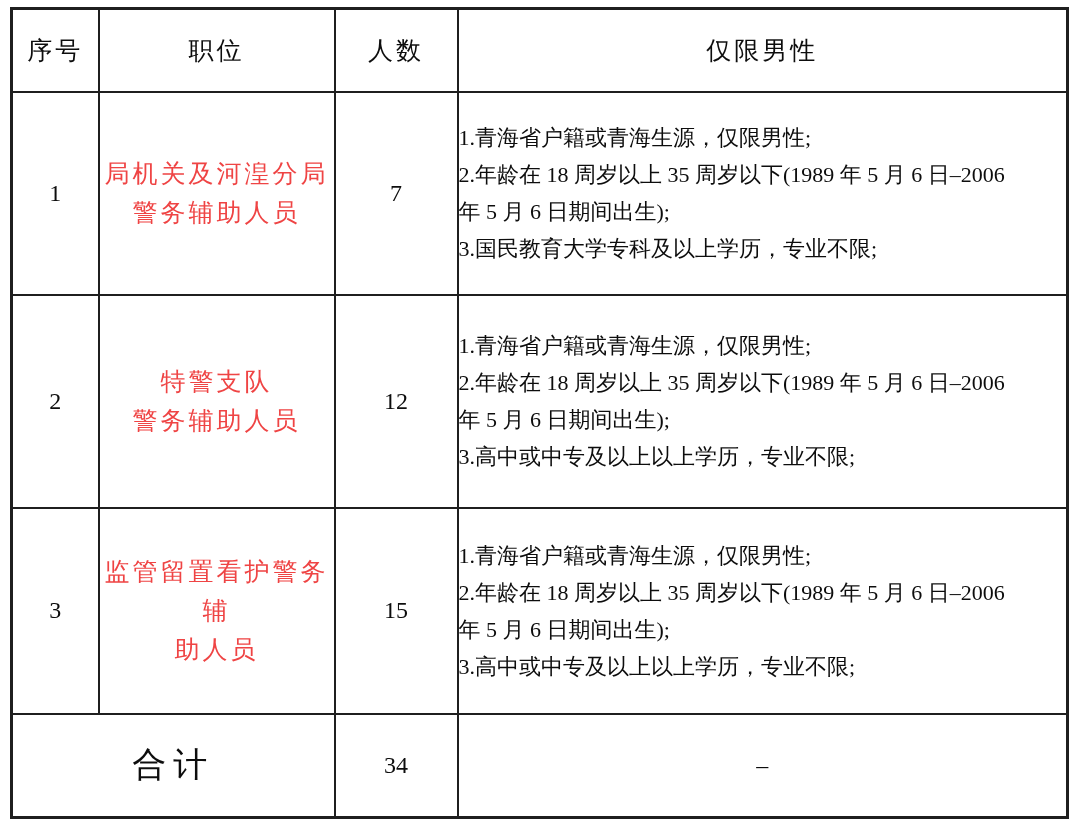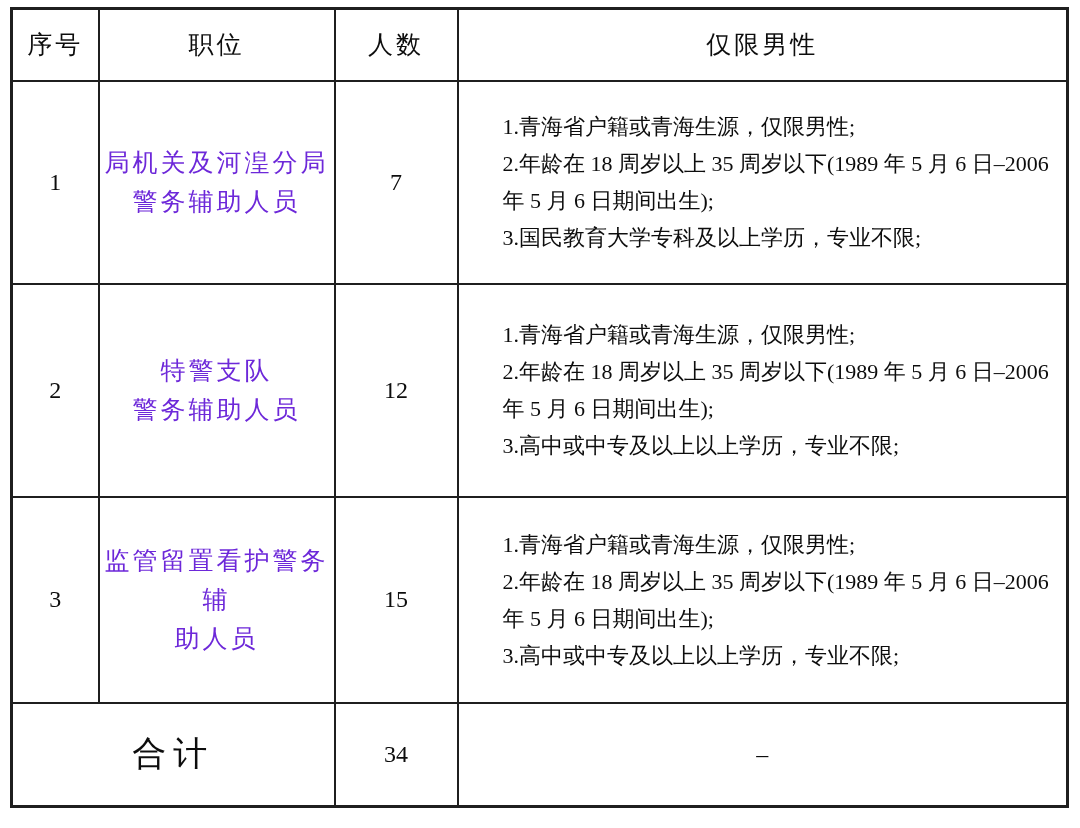--- a/index.html
+++ b/index.html
@@ -33,21 +33,21 @@
     font-weight: normal;
     padding: 0;
   }
   table.recruit { border: 3px solid #1f1f1f; }
 
   col.c-no   { width: 87px; }
   col.c-pos  { width: 236px; }
   col.c-cnt  { width: 123px; }
   col.c-qual { width: 610px; }
 
-  tr.r-head  { height: 72px; }
+  tr.r-head  { height: 83px; }
   tr.r-1     { height: 203px; }
   tr.r-2     { height: 213px; }
   tr.r-3     { height: 206px; }
   tr.r-total { height: 104px; }
 
   .th-cell {
     text-align: center;
     font-size: 25px;
     letter-spacing: 3px;
     color: #0d0d0d;
@@ -55,33 +55,32 @@
   .num-cell {
     text-align: center;
     font-size: 24px;
     color: #0d0d0d;
   }
   .pos-cell {
     text-align: center;
     font-size: 25px;
     letter-spacing: 3px;
     line-height: 39px;
-    color: #6d28d9;
+    color: #ef4444;
   }
   .cond-cell {
     text-align: left;
     padding-left: 4px;
     padding-right: 2px;
   }
   .cond-line {
     font-size: 22px;
     line-height: 37px;
     white-space: nowrap;
     color: #0d0d0d;
-    padding-left: 44px;
   }
   .total-cell {
     text-align: center;
     font-size: 34px;
     letter-spacing: 7px;
     color: #0d0d0d;
   }
   .dash-cell {
     text-align: center;
     font-size: 24px;

